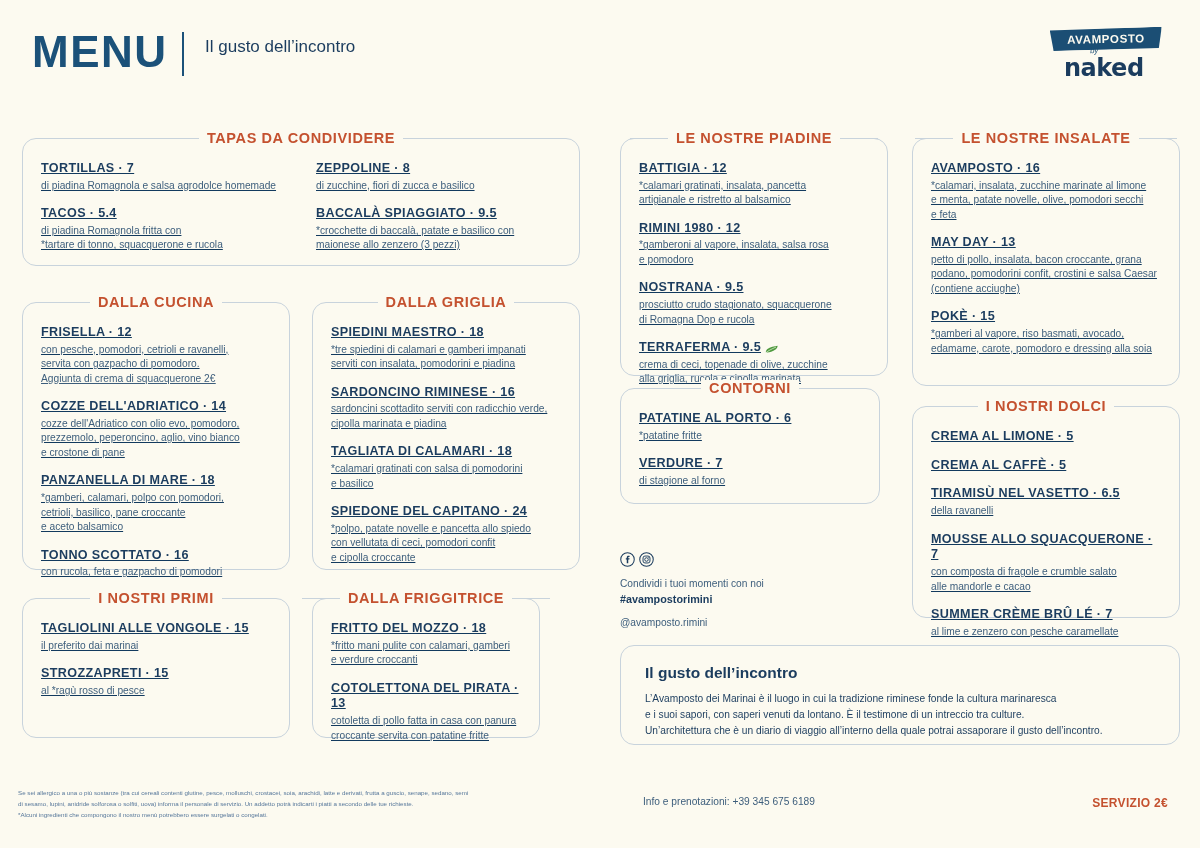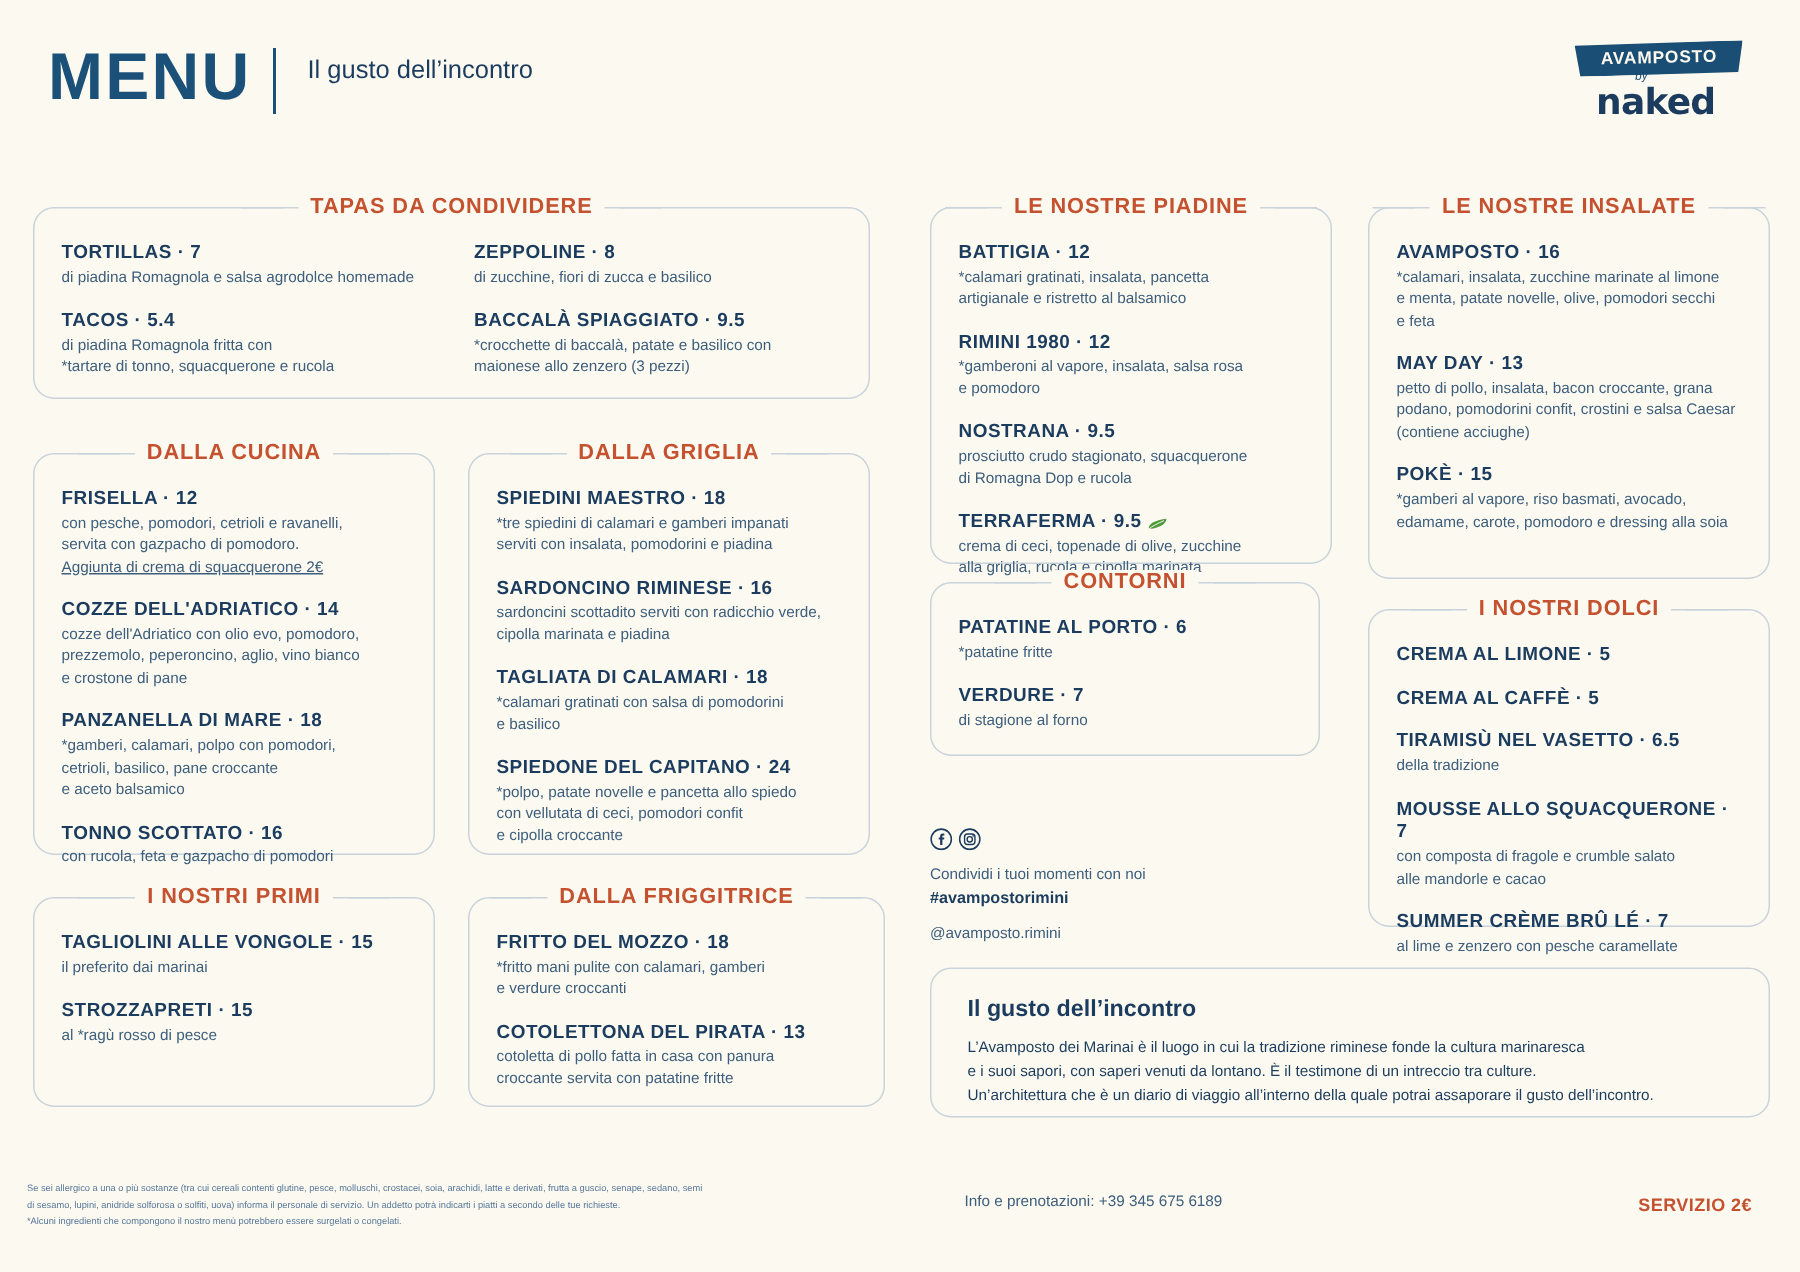--- a/index.html
+++ b/index.html
@@ -116,20 +116,21 @@
     font-size: 14.5px;
     font-weight: 700;
     letter-spacing: 0.6px;
     color: #C4512F;
     white-space: nowrap;
   }
   .card-body {
     padding: 22px 18px 14px 18px;
     display: flex;
     gap: 30px;
+    text-decoration: underline;
   }
   .col { flex: 1; min-width: 0; }
 
   
   .item { margin-bottom: 13px; }
   .item:last-child { margin-bottom: 0; }
   .item-name {
     font-size: 12.6px;
     font-weight: 700;
     letter-spacing: 0.35px;
@@ -354,21 +355,21 @@
       <div class="item-name">TAGLIOLINI ALLE VONGOLE · 15</div>
       <div class="item-desc">il preferito dai marinai</div>
     </div>
     <div class="item">
       <div class="item-name">STROZZAPRETI · 15</div>
       <div class="item-desc">al *ragù rosso di pesce</div>
     </div>
   </div>
 </div>
 
-<div class="card" style="left:312px; top:598px; width:278px; height:140px;">
+<div class="card" style="left:312px; top:598px; width:228px; height:140px;">
   <div class="card-head">
     <span class="rule"></span>
     <span class="htxt">DALLA FRIGGITRICE</span>
     <span class="rule"></span>
   </div>
   <div class="card-body" style="display:block;">
     <div class="item">
       <div class="item-name">FRITTO DEL MOZZO · 18</div>
       <div class="item-desc">*fritto mani pulite con calamari, gamberi
 e verdure croccanti</div>
@@ -469,21 +470,21 @@
   </div>
   <div class="card-body" style="display:block;">
     <div class="item">
       <div class="item-name">CREMA AL LIMONE · 5</div>
     </div>
     <div class="item">
       <div class="item-name">CREMA AL CAFFÈ · 5</div>
     </div>
     <div class="item">
       <div class="item-name">TIRAMISÙ NEL VASETTO · 6.5</div>
-      <div class="item-desc">della tradizione</div>
+      <div class="item-desc">della ravanelli</div>
     </div>
     <div class="item">
       <div class="item-name">MOUSSE ALLO SQUACQUERONE · 7</div>
       <div class="item-desc">con composta di fragole e crumble salato
 alle mandorle e cacao</div>
     </div>
     <div class="item">
       <div class="item-name">SUMMER CRÈME BRÛ LÉ · 7</div>
       <div class="item-desc">al lime e zenzero con pesche caramellate</div>
     </div>

